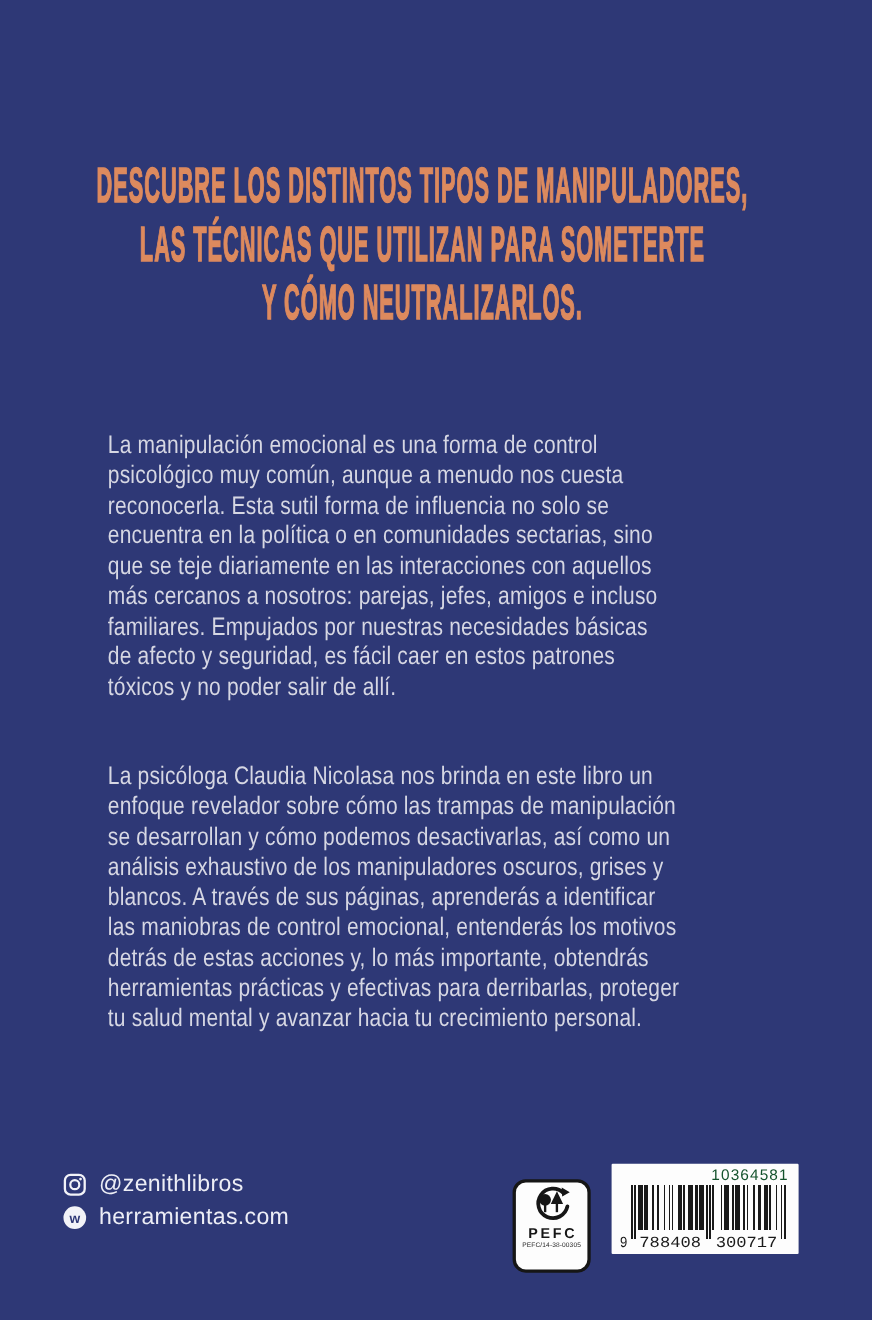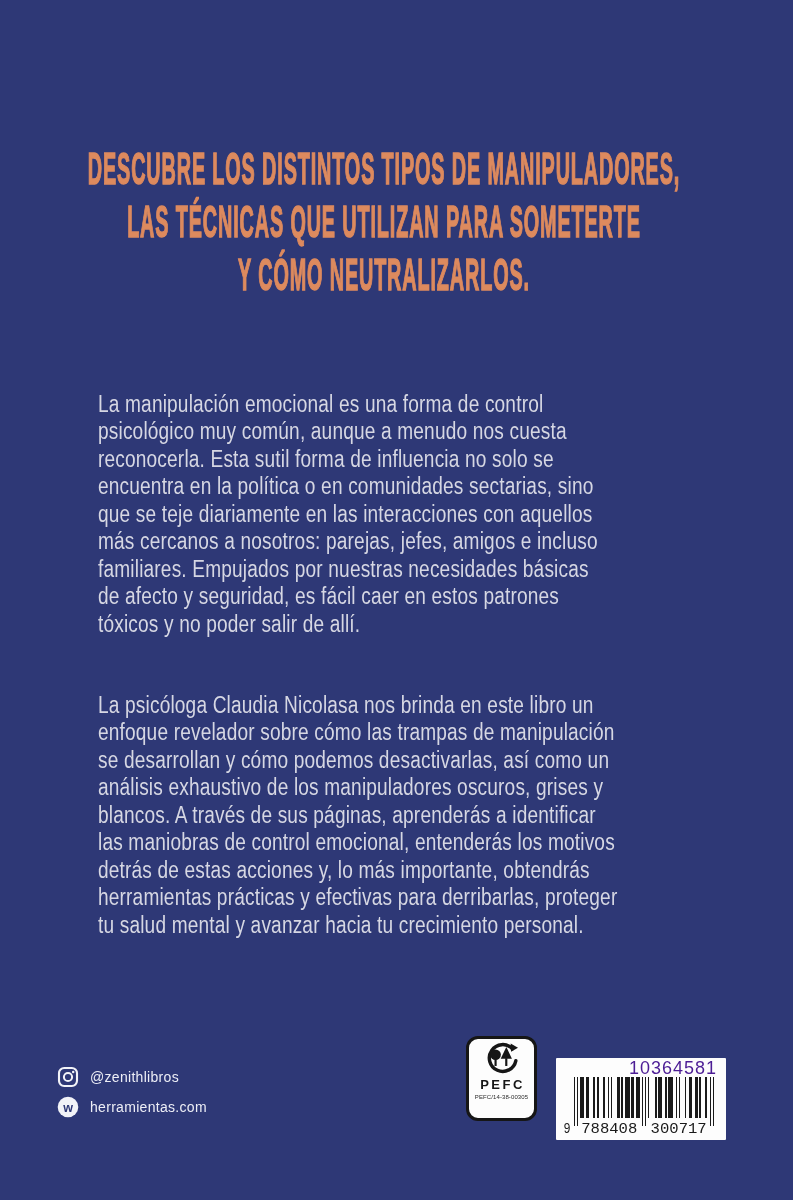--- a/index.html
+++ b/index.html
@@ -39,47 +39,47 @@
     white-space:pre-line;
     letter-spacing:0.2px;
   }
   .synopsis p + p{margin-top:26px;}
   
   .social{position:absolute;left:57px;top:1066px;}
   .social-row{display:flex;align-items:center;height:22px;margin-bottom:8px;}
   .social-icon{width:22px;height:22px;margin-right:11px;flex:0 0 auto;display:block;}
   .social-label{
     color:var(--footer-text-color);
-    font-size:14px;letter-spacing:0.3px;font-weight:400;
+    font-size:21px;letter-spacing:0.3px;font-weight:400;
     white-space:nowrap;
   }
   
   .pefc{
-    position:absolute;left:466px;top:1036px;width:71px;height:85px;
+    position:absolute;left:466px;top:1072px;width:71px;height:85px;
     background:#fdfdfd;border:3px solid #161616;border-radius:12px;
     display:flex;flex-direction:column;align-items:center;
     padding-top:3px;
   }
   .pefc-name{
     color:#161616;font-weight:700;font-size:13px;letter-spacing:2.5px;
     line-height:14px;margin-top:1px;text-indent:2px;
   }
   .pefc-license{
     color:#2a2a2a;font-size:6px;letter-spacing:0.1px;line-height:8px;margin-top:1px;
     white-space:nowrap;
   }
   
   .barcode-box{
     position:absolute;left:556px;top:1058px;width:170px;height:82px;
     background:#fdfdfd;border-radius:1px;
     display:flex;flex-direction:column;align-items:center;
   }
   .barcode-top-number{
     align-self:flex-end;
-    color:#4c1d95;font-size:18px;letter-spacing:1px;line-height:15px;
+    color:#14532d;font-size:14px;letter-spacing:1px;line-height:15px;
     margin:3px 9px 1px 0;
   }
   .ean-svg{display:block;margin-top:0;}
 </style>
 </head>
 <body>
 
 <div class="cover">
 
   <h1 class="headline">DESCUBRE LOS DISTINTOS TIPOS DE MANIPULADORES,

